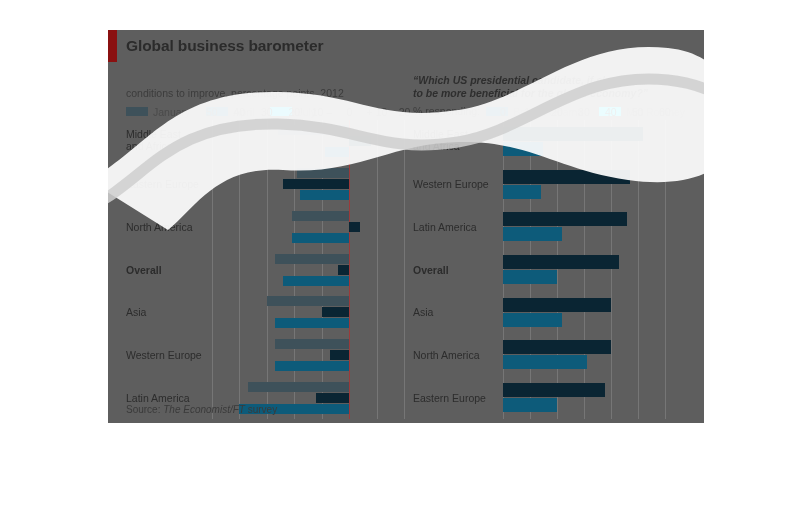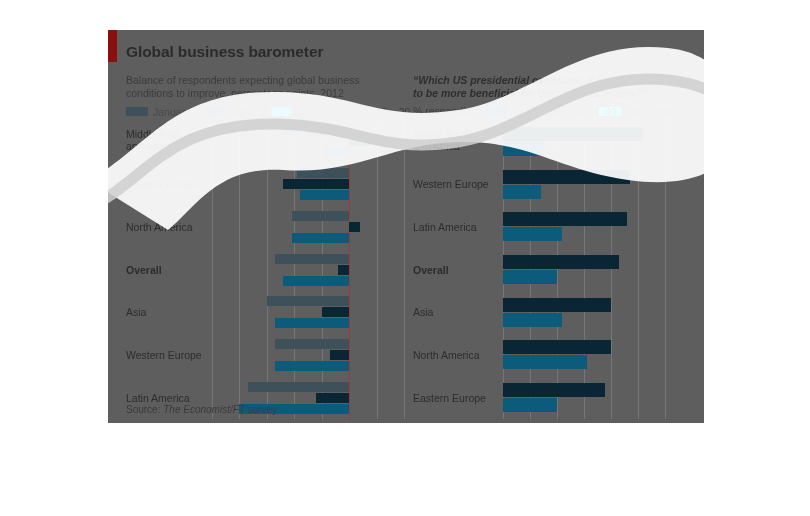--- a/index.html
+++ b/index.html
@@ -39,21 +39,21 @@
   #swoosh {
     position: absolute;
     left: 0; top: 0;
     width: 596px; height: 393px;
     pointer-events: none;
   }
 
   #title {
     position: absolute;
     left: 18px;
-    top: 13px;
+    top: 7px;
     font-size: 15.5px;
     font-weight: bold;
     color: #2b2b2b;
     letter-spacing: -0.1px;
   }
 
   
   .panel { position: absolute; top: 44px; height: 345px; }
   #panel-left  { left: 18px;  width: 284px; }
   #panel-right { left: 305px; width: 288px; }
@@ -130,21 +130,21 @@
 <body>
 
 <div id="figure">
 
   <div id="accent-bar"></div>
 
   <div id="title">Global business barometer</div>
 
   <div class="panel" id="panel-left">
     <div class="subtitle">
-      <span>Balance of respondents expecting global business</span><br>
+      <br>
       <span>conditions to improve, percentage points, 2012</span>
     </div>
     <div class="legend" id="legend-left"><span class="item"><span class="swatch" style="background: rgb(62, 81, 90);"></span><span class="lbl">January</span></span><span class="item"><span class="swatch" style="background: rgb(13, 91, 122);"></span><span class="lbl">April</span></span><span class="item"><span class="swatch" style="background: rgb(0, 200, 240);"></span><span class="lbl">July</span></span></div>
     <div class="plot" id="plot-left">
         <div class="axis-label" style="left: 85.7662px; top: 32px;">50</div>
         <div class="gridline" style="left: 86px; top: 46px; height: 299px;"></div>
         <div class="axis-label" style="left: 113.299px; top: 32px;">40</div>
         <div class="gridline" style="left: 113px; top: 46px; height: 299px;"></div>
         <div class="axis-label" style="left: 140.831px; top: 32px;">30</div>
         <div class="gridline" style="left: 141px; top: 46px; height: 299px;"></div>

